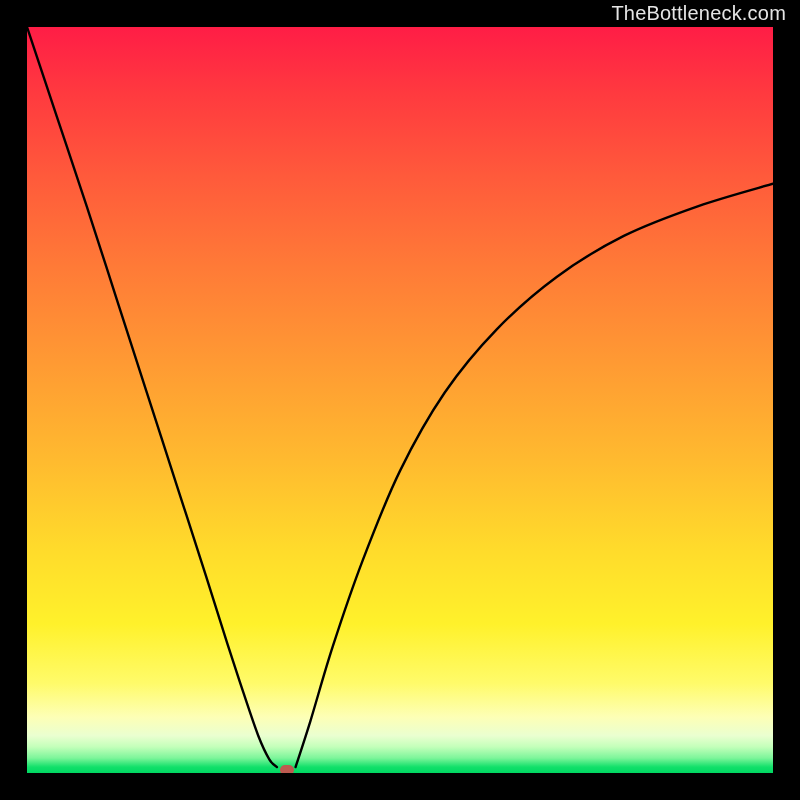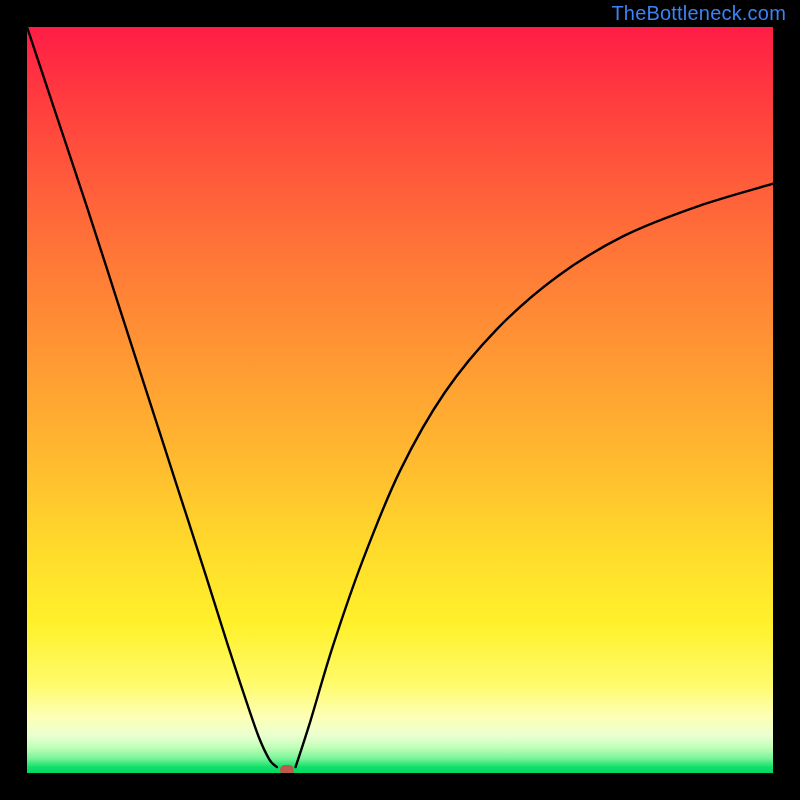--- a/index.html
+++ b/index.html
@@ -16,21 +16,21 @@
     left: 0;
     top: 0;
     width: 800px;
     height: 800px;
     background: #000;
   }
   .watermark {
     position: absolute;
     top: 2px;
     right: 14px;
-    color: #3b82f6;
+    color: #e5e5e5;
     font-size: 20px;
     letter-spacing: 0.2px;
     z-index: 10;
   }
   .plot {
     position: absolute;
     left: 27px;
     top: 27px;
     width: 746px;
     height: 746px;

